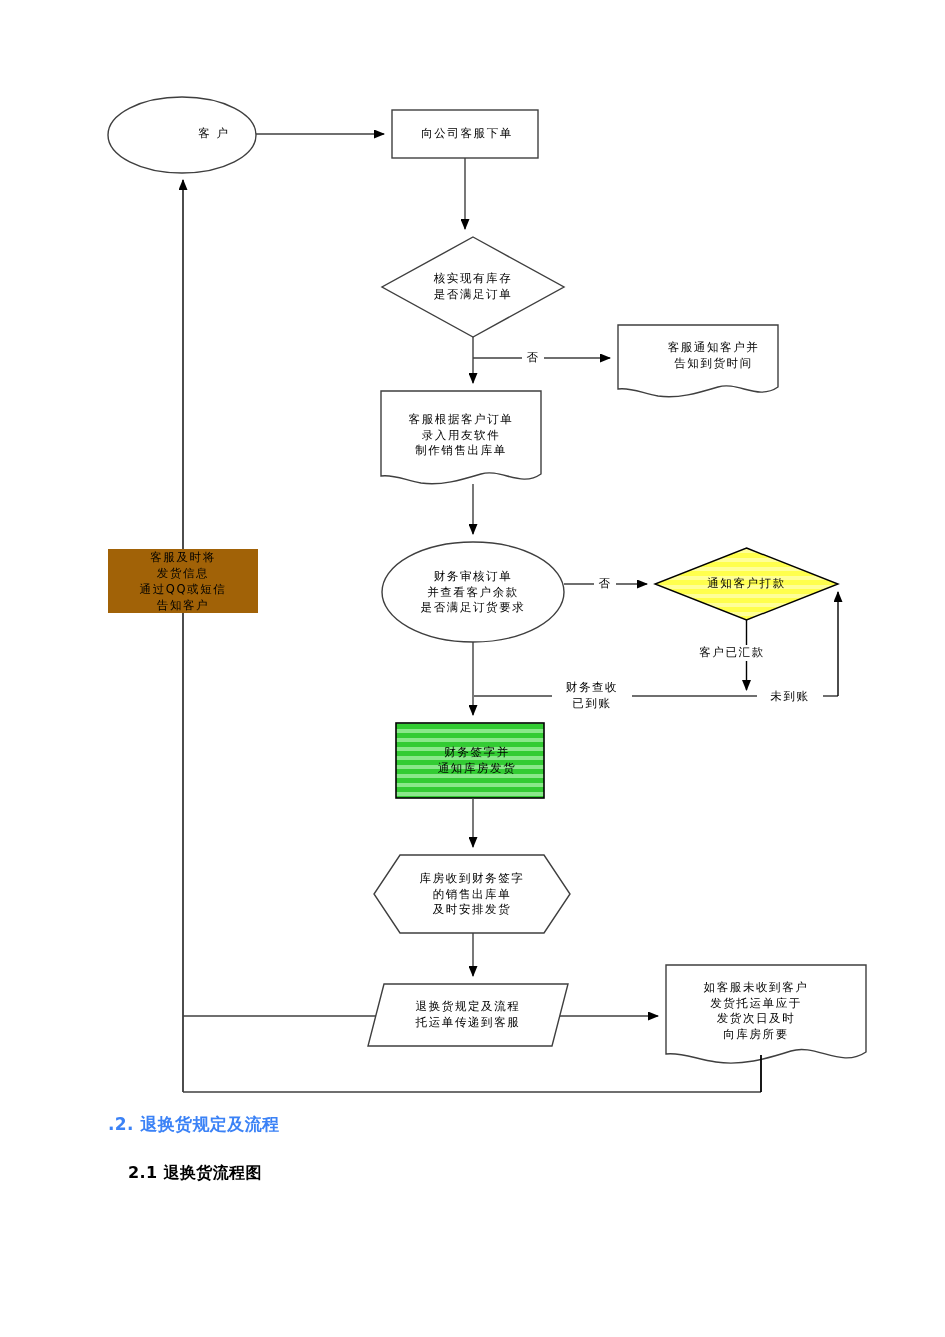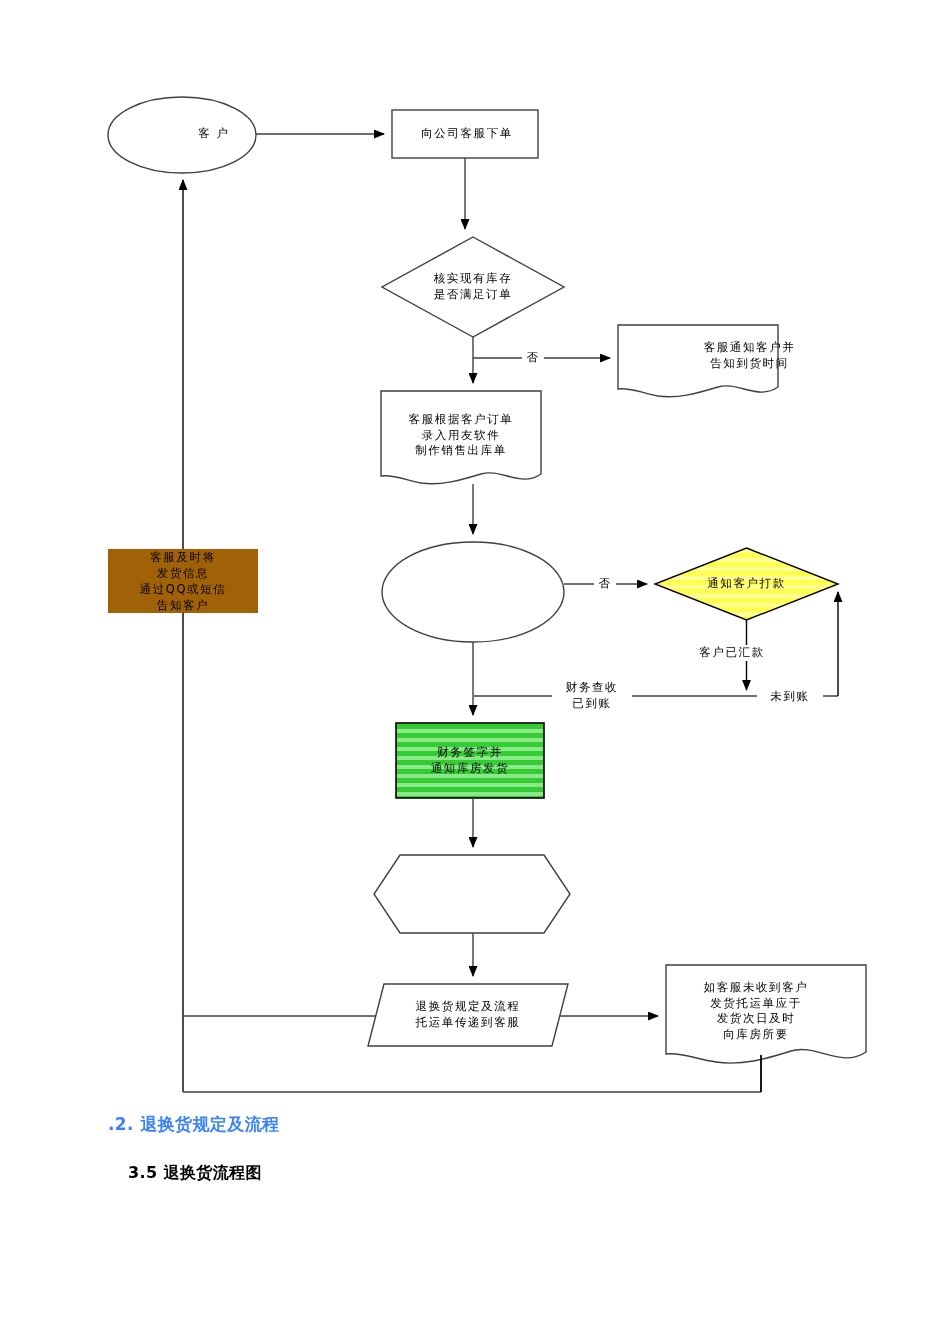--- a/index.html
+++ b/index.html
@@ -157,33 +157,39 @@
     <line x1="761" y1="1055" x2="761" y2="1092" stroke="#000000" stroke-width="1.8"></line>
   </svg>
 
   <div class="node-label" style="left:108px; top:126px; width:148px;padding-left:32px;">客 户</div>
 
   <div class="node-label" style="left:392px; top:126px; width:150px;">向公司客服下单</div>
 
   <div class="node-label" style="left:382px; top:271px; width:182px;">核实现有库存
 是否满足订单</div>
 
-  <div class="node-label" style="left:618px; top:340px; width:191px;padding-left:36px;">客服通知客户并
+  <div class="node-label" style="left:618px; top:340px; width:191px;">客服通知客户并
 告知到货时间</div>
 
   <div class="node-label" style="left:381px; top:406px; width:160px;margin-top:6px;">客服根据客户订单
 录入用友软件
 制作销售出库单</div>
 
+  <div class="node-label" style="left:382px; top:569px; width:182px;">财务审核订单
+并查看客户余款
+是否满足订货要求</div>
 
   <div class="node-label" style="left:655px; top:576px; width:183px;">通知客户打款</div>
 
-  <div class="node-label" style="left:396px; top:745px; width:148px;">财务签字并
+  <div class="node-label" style="left:396px; top:745px; width:148px;padding-left:7px;">财务签字并
 通知库房发货</div>
 
+  <div class="node-label" style="left:374px; top:871px; width:196px;">库房收到财务签字
+的销售出库单
+及时安排发货</div>
 
   <div class="node-label" style="left:373px; top:999px; width:190px;">退换货规定及流程
 托运单传递到客服</div>
 
   <div class="node-label" style="left:666px; top:980px; width:180px;">如客服未收到客户
 发货托运单应于
 发货次日及时
 向库房所要</div>
 
   <div class="edge-label" style="left:522px; top:350px; width:22px;">否</div>
@@ -197,15 +203,15 @@
 
   <div class="edge-label" style="left:757px; top:689px; width:66px;">未到账</div>
 
   <div class="side-note" style="left:108px; top:549px; width:150px;">客服及时将
 发货信息
 通过QQ或短信
 告知客户</div>
 
   <div class="heading1" style="left:108px; top:1113px;">.2. 退换货规定及流程</div>
 
-  <div class="heading2" style="left:128px; top:1163px;">3.5 退换货流程图</div>
+  <div class="heading2" style="left:128px; top:1163px;">2.1 退换货流程图</div>
 
 </div>
 
 </body></html>

